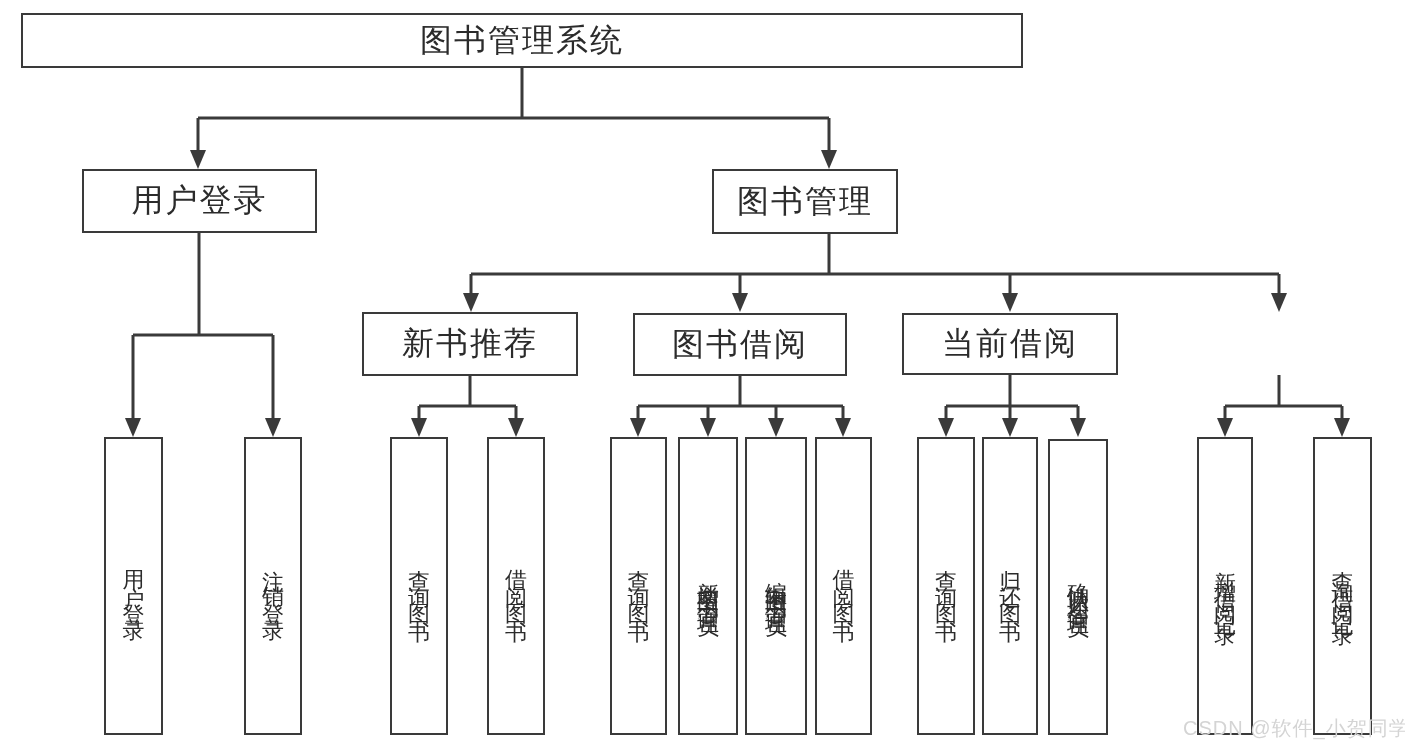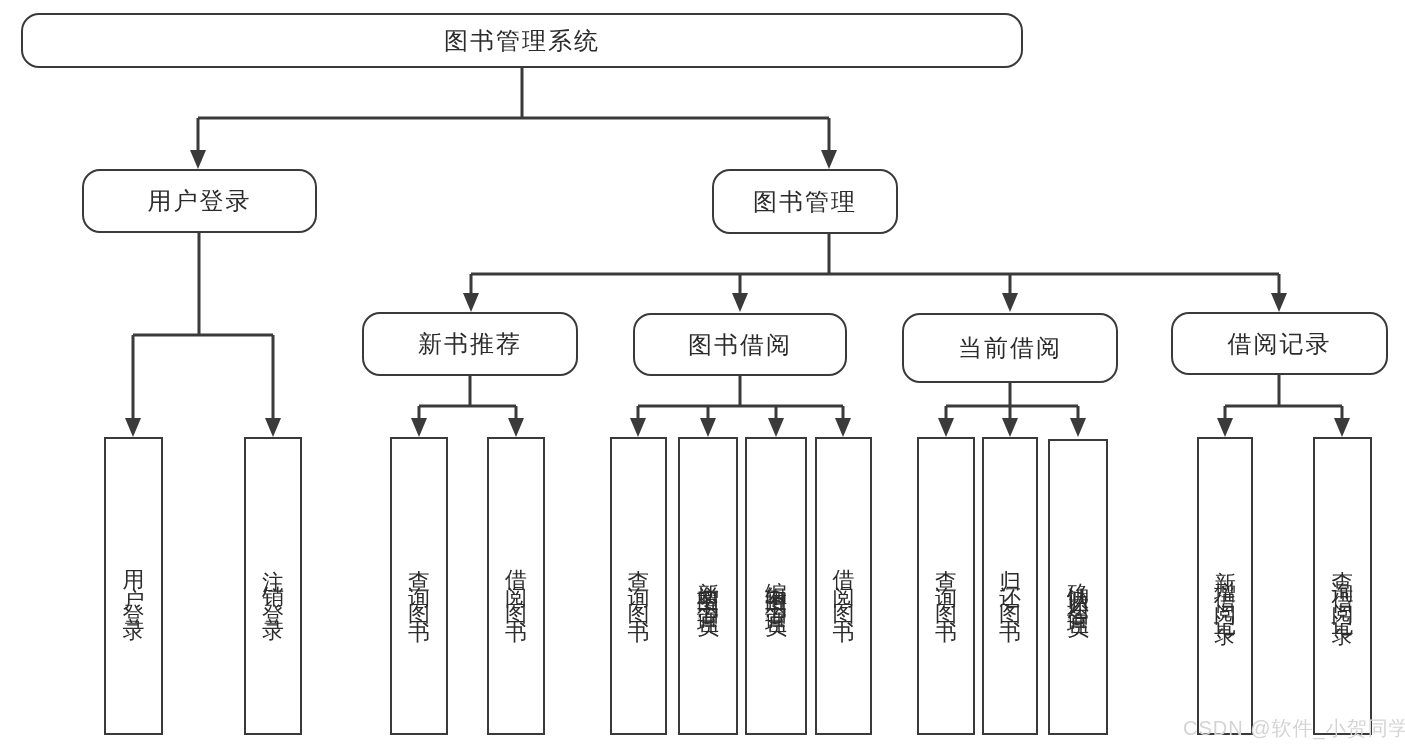--- a/index.html
+++ b/index.html
@@ -17,21 +17,21 @@
   .connectors{position:absolute;left:0;top:0;z-index:1;}
   .box{
     position:absolute;
     box-sizing:border-box;
     border:2px solid var(--line);
     background:#ffffff;
     display:flex;align-items:center;justify-content:center;
     color:var(--text);
     z-index:2;
   }
-  .box-h{font-size:24px;letter-spacing:2px;border-radius:18px;}
+  .box-h{font-size:32px;letter-spacing:2px;}
   .box-v{font-size:22px;}
   .box-v .vtext{
     writing-mode:vertical-rl;
     text-orientation:mixed;
     line-height:1;
     white-space:nowrap;
   }
   .watermark{
     position:absolute;
     left:1183px;top:715px;
@@ -79,22 +79,21 @@
     </g>
   </svg>
 
   <div class="box box-h" style="left:21px;top:13px;width:1002px;height:55px;">图书管理系统</div>
 
   <div class="box box-h" style="left:82px;top:169px;width:235px;height:64px;">用户登录</div>
   <div class="box box-h" style="left:712px;top:169px;width:186px;height:65px;">图书管理</div>
 
   <div class="box box-h" style="left:633px;top:313px;width:214px;height:63px;">图书借阅</div>
   <div class="box box-h" style="left:362px;top:312px;width:216px;height:64px;">新书推荐</div>
-  <div class="box box-h" style="left:902px;top:313px;width:216px;height:70px;">当前借阅</div>
-  <div class="box box-h" style="left:1171px;top:312px;width:217px;height:63px;">借阅记录</div>
+  <div class="box box-h" style="left:902px;top:313px;width:216px;height:62px;">当前借阅</div>
 
   <div class="box box-v" style="left:104px;top:437px;width:59px;height:298px;">
     <span class="vtext" style="letter-spacing: 17px;">用户登录</span>
   </div>
   <div class="box box-v" style="left:244px;top:437px;width:58px;height:298px;">
     <span class="vtext" style="letter-spacing: 17px;">注销登录</span>
   </div>
 
   <div class="box box-v" style="left:390px;top:437px;width:58px;height:298px;">
     <span class="vtext" style="letter-spacing: 17px;">查询图书</span>

